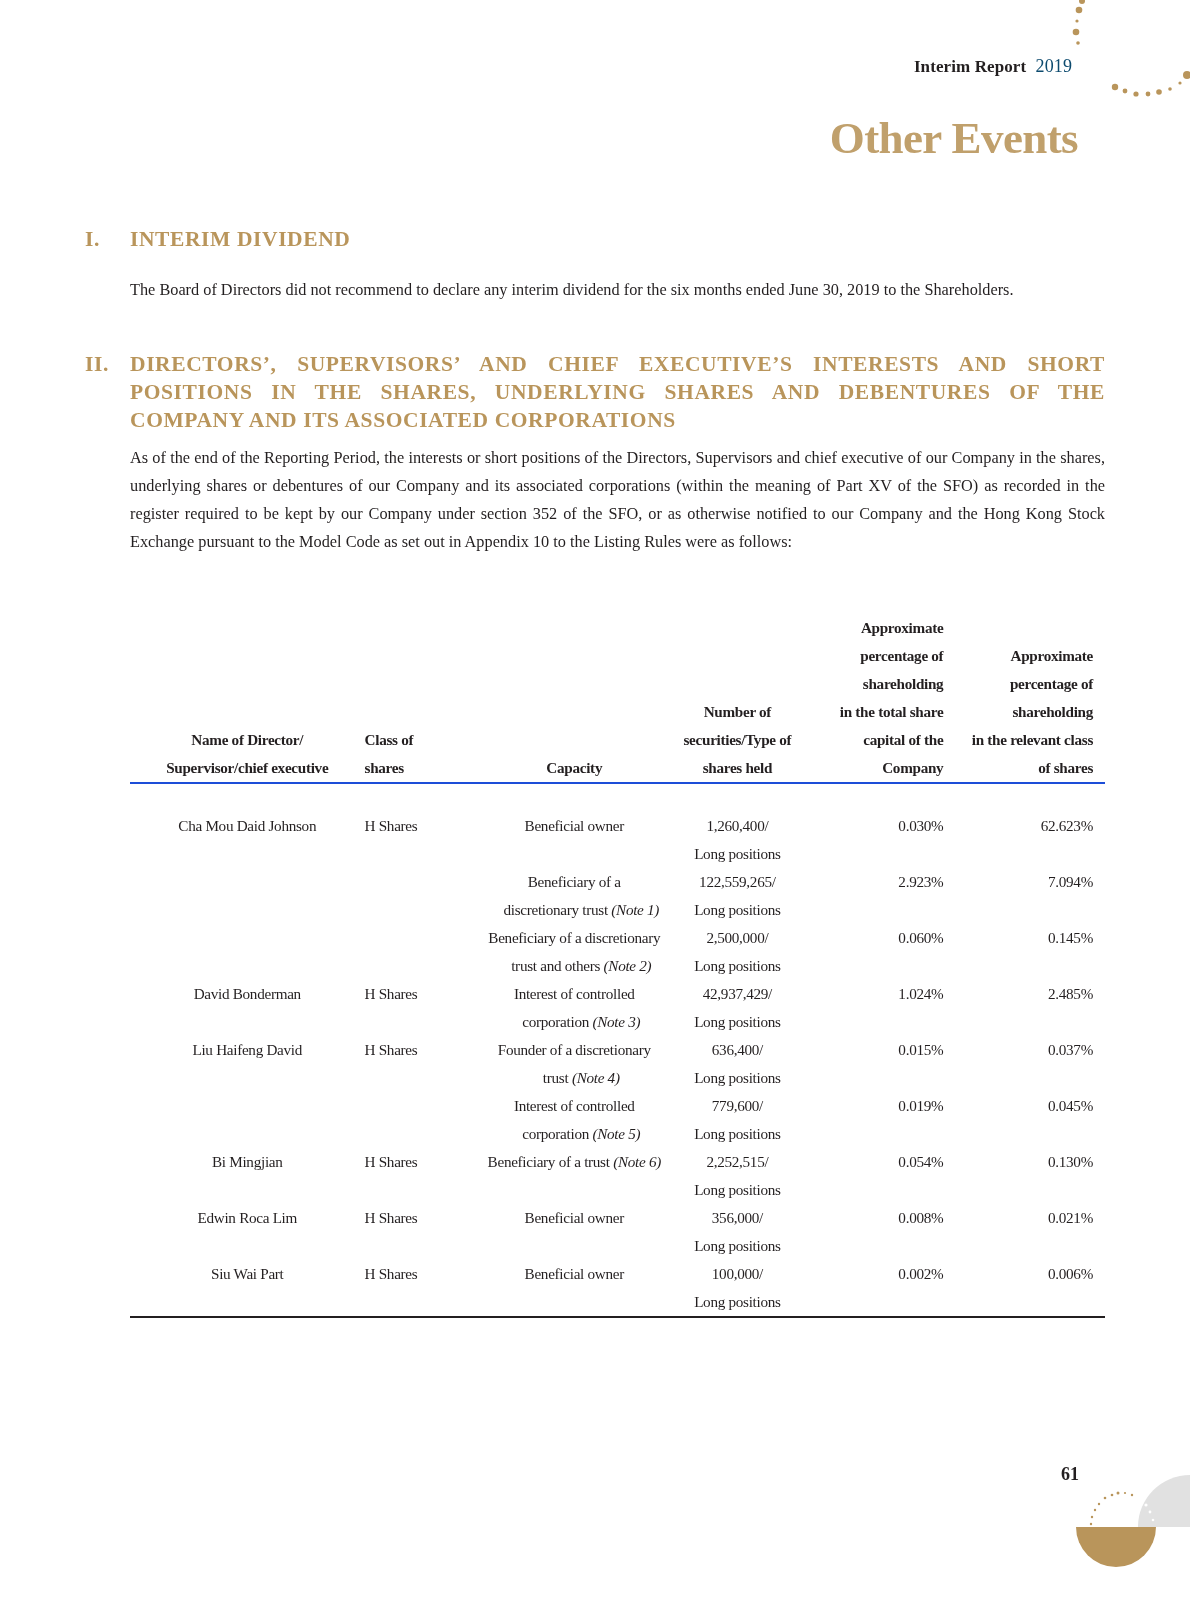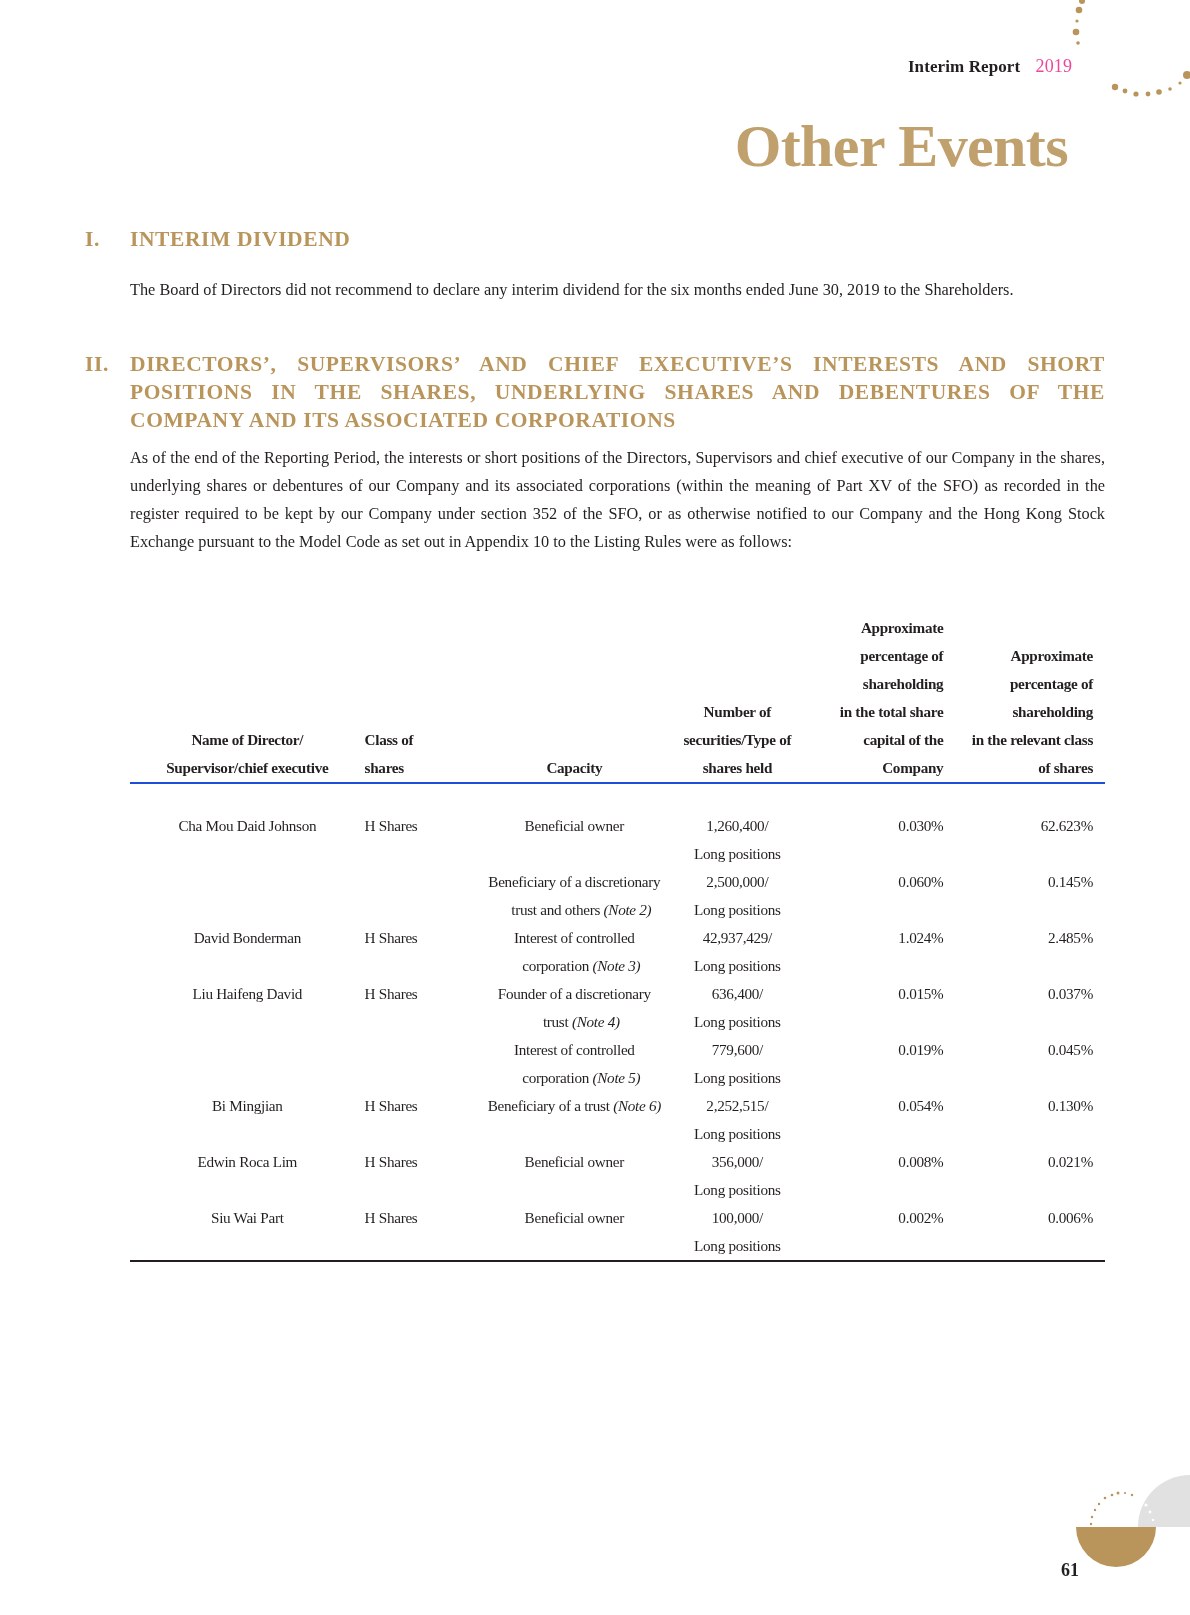--- a/index.html
+++ b/index.html
@@ -4,24 +4,24 @@
   <style>
     html, body { margin: 0; padding: 0; background: #ffffff; }
     body {
       width: 1190px; height: 1615px; position: relative; overflow: hidden;
       font-family: "Liberation Serif", "DejaVu Serif", serif; color: #231f20;
     }
     .header-report {
       position: absolute; top: 56px; right: 118px;
       font-size: 17px; font-weight: bold; color: #231f20; letter-spacing: 0.1px;
     }
-    .header-report .year { color: #ec4899; font-weight: normal; margin-left: 11px; font-size: 18px; }
+    .header-report .year { color: #0c4a6e; font-weight: normal; margin-left: 5px; font-size: 18px; }
     .page-title {
-      position: absolute; top: 112px; right: 122px;
-      font-size: 60px; font-weight: bold; color: #c0a06c; letter-spacing: -0.6px;
+      position: absolute; top: 112px; right: 112px;
+      font-size: 45px; font-weight: bold; color: #c0a06c; letter-spacing: -0.6px;
     }
     .section { position: absolute; left: 85px; width: 1020px; }
     .sec-head {
       display: flex; color: #b9955b; font-weight: bold; font-size: 21.5px; line-height: 28px;
       letter-spacing: 0.6px;
     }
     .sec-head .num { width: 45px; flex: none; }
     .sec-head .txt { flex: 1; text-align: justify; text-align-last: left; }
     .para {
       margin-left: 45px; font-size: 16.3px; line-height: 28px; text-align: justify; color: #231f20;
@@ -46,21 +46,21 @@
     .c-cap { width: 200px; text-align: center; }
     .c-num { width: 130px; text-align: center; }
     .c-pct1 { width: 143px; text-align: right; padding-right: 12px !important; }
     .c-pct2 { width: 139px; text-align: right; padding-right: 12px !important; }
     .cap-line2 { padding-left: 14px; display: block; }
     .note { font-style: italic; }
     tr.spacer td { height: 28px; }
     tr.last td { border-bottom: 2px solid #231f20; }
 
     .page-number {
-      position: absolute; top: 1560px; left: 1061px; font-size: 18px; font-weight: bold; color: #231f20;
+      position: absolute; top: 1464px; left: 1061px; font-size: 18px; font-weight: bold; color: #231f20;
     }
     .deco { position: absolute; }
   </style>
 </head>
 <body>
 
 <svg class="deco" style="left:1060px;top:0;" width="130" height="110" viewBox="0 0 130 110">
   <g fill="#b9955b">
     <circle cx="22" cy="1" r="3"></circle>
     <circle cx="19" cy="10" r="3.3"></circle>
@@ -149,20 +149,34 @@
       
     </td>
     <td class="c-num">
       <div>1,260,400/</div>
       <div>Long positions</div>
     </td>
     <td class="c-pct1">0.030%</td>
     <td class="c-pct2">62.623%</td>
   </tr>
 
+  <tr>
+    <td class="c-name"></td>
+    <td class="c-class"></td>
+    <td class="c-cap">
+      <span>Beneficiary of a</span>
+      <span class="cap-line2"><span>discretionary trust</span> <span class="note">(Note 1)</span></span>
+    </td>
+    <td class="c-num">
+      <div>122,559,265/</div>
+      <div>Long positions</div>
+    </td>
+    <td class="c-pct1">2.923%</td>
+    <td class="c-pct2">7.094%</td>
+  </tr>
 
   <tr>
     <td class="c-name"></td>
     <td class="c-class"></td>
     <td class="c-cap">
       <span>Beneficiary of a discretionary</span>
       <span class="cap-line2"><span>trust and others</span> <span class="note">(Note 2)</span></span>
     </td>
     <td class="c-num">
       <div>2,500,000/</div>

